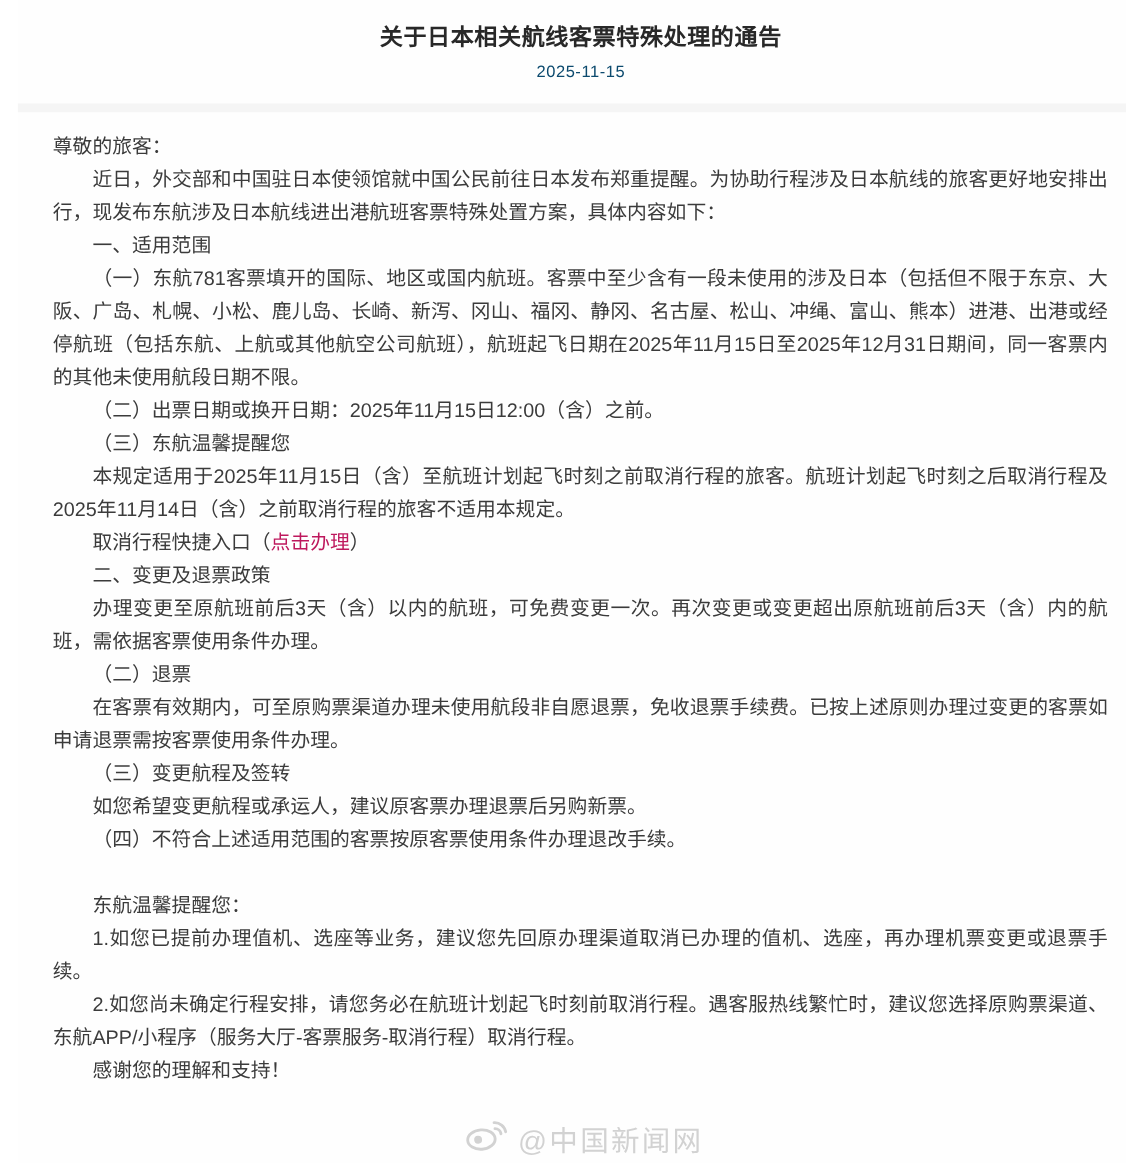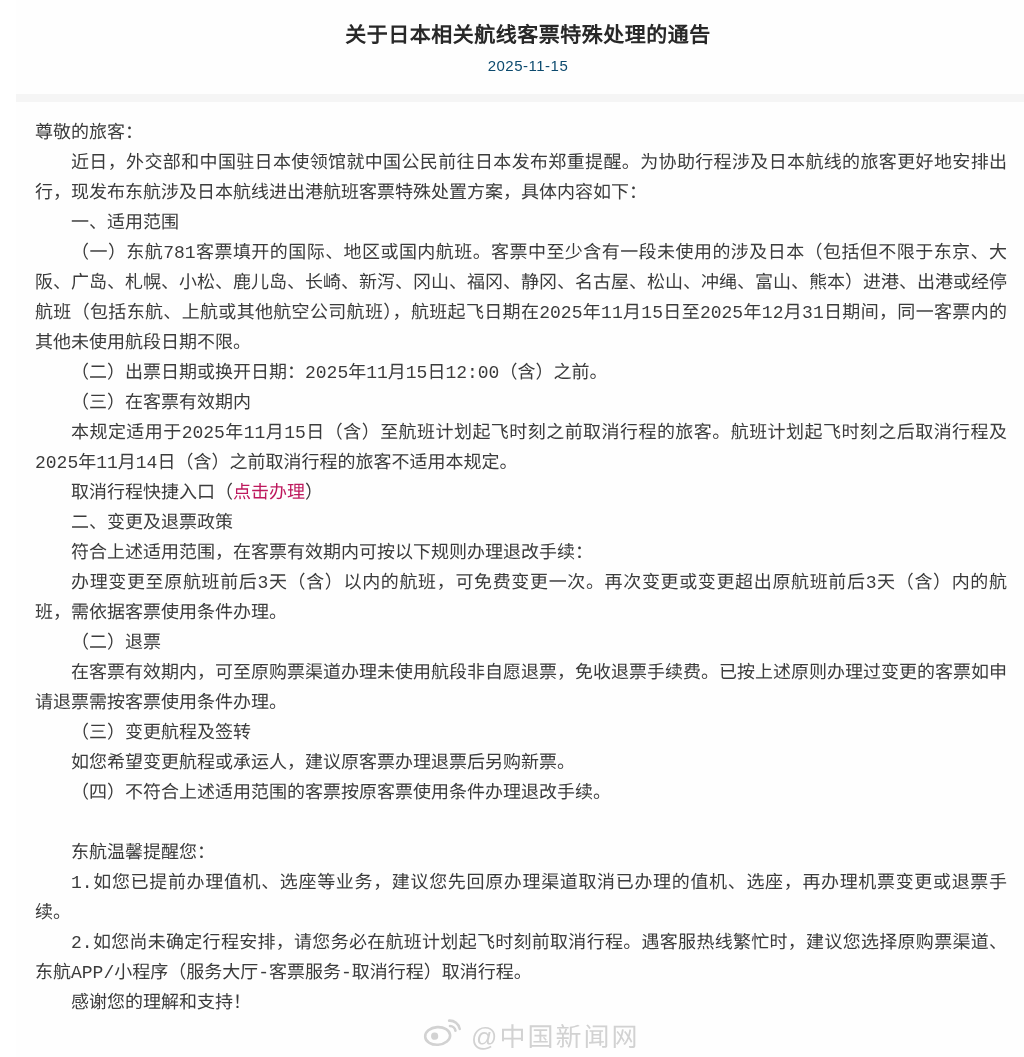--- a/index.html
+++ b/index.html
@@ -39,26 +39,25 @@
     position: absolute;
     top: 94px;
     left: 0;
     width: 100%;
     height: 8px;
     background: #f5f5f5;
   }
   .content {
     position: absolute;
     top: 118px;
-    left: 19px;
+    left: 32px;
     right: 33px;
     font-size: 18px;
     line-height: 30px;
     text-align: justify;
-    font-family: Liberation Mono, monospace;
   }
   .content p {
     margin: 0;
     text-indent: 2em;
   }
   .content p.no-indent {
     text-indent: 0;
   }
   .content p.blank-line {
     height: 30px;
@@ -97,26 +96,25 @@
 
   <div class="divider" style="background: rgb(245, 245, 245);"></div>
 
   <main class="content">
     <p class="no-indent">尊敬的旅客：</p>
     <p>近日，外交部和中国驻日本使领馆就中国公民前往日本发布郑重提醒。为协助行程涉及日本航线的旅客更好地安排出行，现发布东航涉及日本航线进出港航班客票特殊处置方案，具体内容如下：</p>
 
     <p>一、适用范围</p>
     <p>（一）东航781客票填开的国际、地区或国内航班。客票中至少含有一段未使用的涉及日本（包括但不限于东京、大阪、广岛、札幌、小松、鹿儿岛、长崎、新泻、冈山、福冈、静冈、名古屋、松山、冲绳、富山、熊本）进港、出港或经停航班（包括东航、上航或其他航空公司航班），航班起飞日期在2025年11月15日至2025年12月31日期间，同一客票内的其他未使用航段日期不限。</p>
     <p>（二）出票日期或换开日期：2025年11月15日12:00（含）之前。</p>
-    <p>（三）在客票有效期内</p>
+    <p>（三）东航温馨提醒您</p>
     <p>本规定适用于2025年11月15日（含）至航班计划起飞时刻之前取消行程的旅客。航班计划起飞时刻之后取消行程及2025年11月14日（含）之前取消行程的旅客不适用本规定。</p>
     <p><span>取消行程快捷入口（</span><a class="inline-link" id="cancel-link" href="#" style="color: #be185d;">点击办理</a><span>）</span></p>
 
     <p>二、变更及退票政策</p>
-    <p>符合上述适用范围，在客票有效期内可按以下规则办理退改手续：</p>
     <p>办理变更至原航班前后3天（含）以内的航班，可免费变更一次。再次变更或变更超出原航班前后3天（含）内的航班，需依据客票使用条件办理。</p>
     <p>（二）退票</p>
     <p>在客票有效期内，可至原购票渠道办理未使用航段非自愿退票，免收退票手续费。已按上述原则办理过变更的客票如申请退票需按客票使用条件办理。</p>
     <p>（三）变更航程及签转</p>
     <p>如您希望变更航程或承运人，建议原客票办理退票后另购新票。</p>
     <p>（四）不符合上述适用范围的客票按原客票使用条件办理退改手续。</p>
 
     <p class="blank-line"></p>
 
     <p>东航温馨提醒您：</p>

